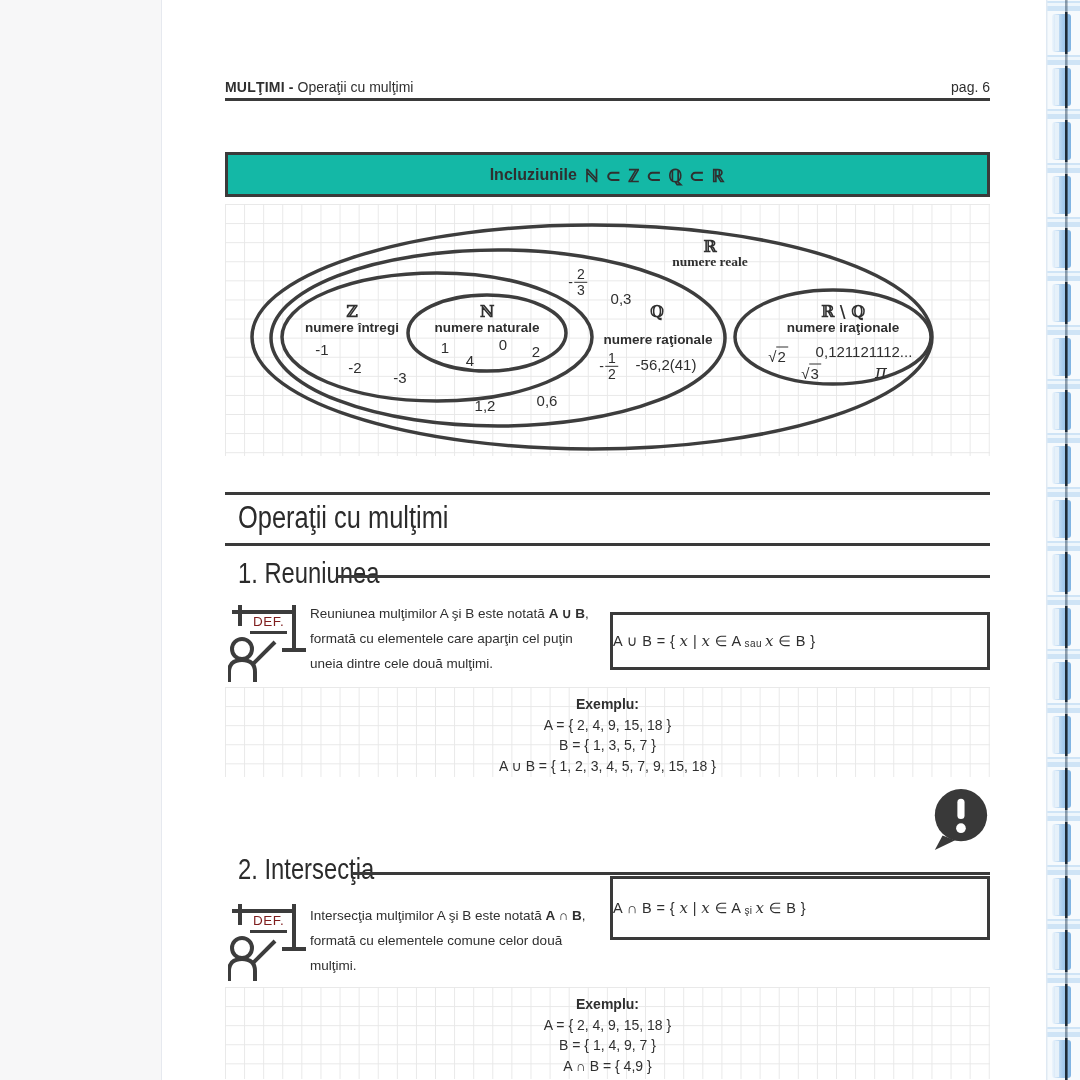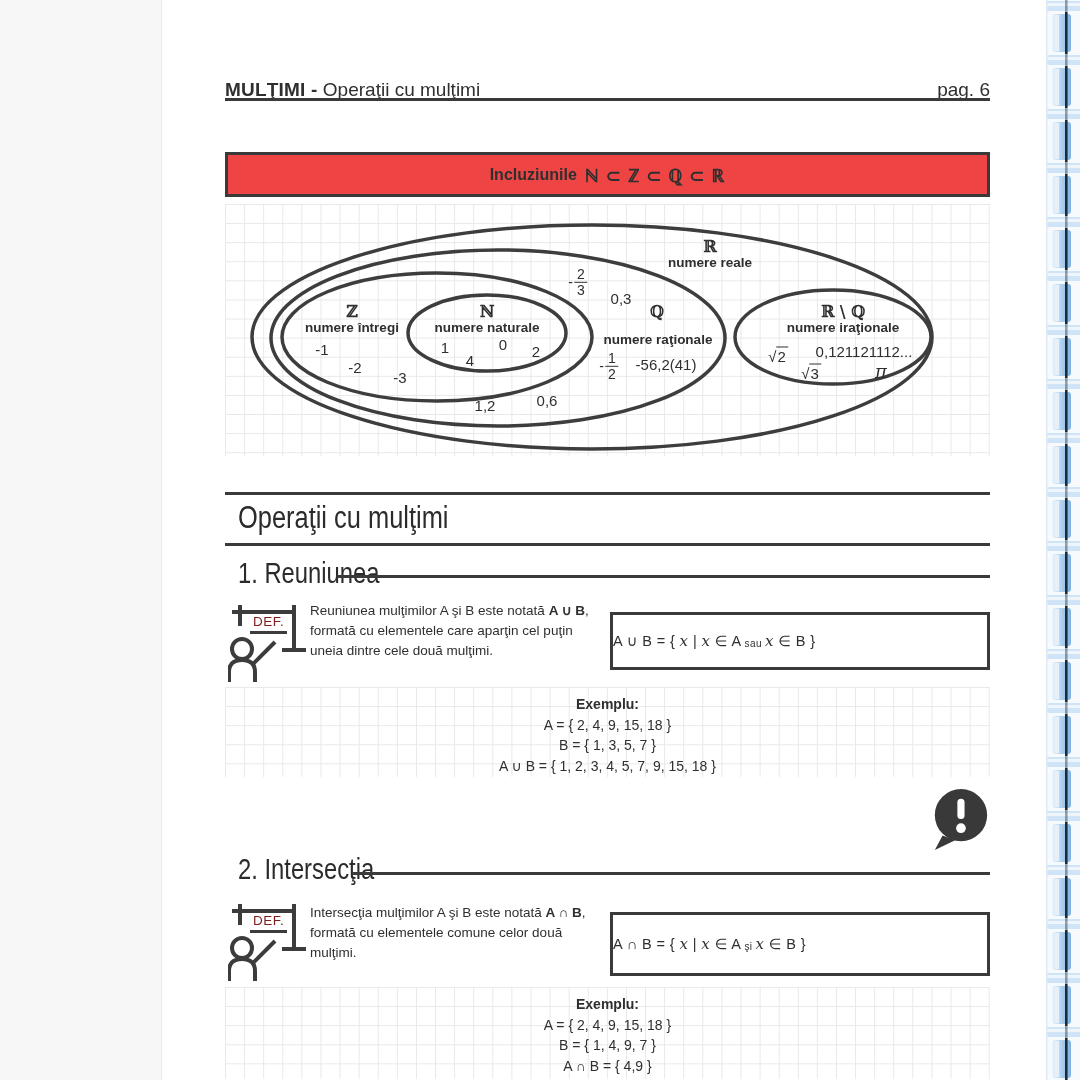--- a/index.html
+++ b/index.html
@@ -1,26 +1,26 @@
 <!DOCTYPE html>
 <html><head>
 <meta charset="utf-8">
 <style>
   html,body{margin:0;padding:0;background:#fff;}
   .canvas{position:relative;width:1080px;height:1080px;background:#ffffff;overflow:hidden;
           font-family:"Liberation Sans",sans-serif;color:#2f2f2f;}
   .abs{position:absolute;}
   .left-strip{left:0;top:0;width:161px;height:1080px;background:#f7f7f8;border-right:1px solid #e6e9ef;}
   
-  .hdr{left:225px;top:79px;width:765px;display:flex;justify-content:space-between;font-size:19px;}
+  .hdr{left:225px;top:79px;width:765px;display:flex;justify-content:space-between;font-size:14px;}
   .hdr b{font-weight:bold;letter-spacing:.2px;}
   .rule{background:#3a3a3a;}
   
   .banner{left:225px;top:152px;width:765px;height:45px;border:3px solid #3a3a3a;box-sizing:border-box;
-          display:flex;align-items:center;justify-content:center;gap:8px;background:#ef4444;}
+          display:flex;align-items:center;justify-content:center;gap:8px;background:#14b8a6;}
   .banner .lbl{font-size:16px;font-weight:bold;}
   .banner .chain{font-size:18px;font-weight:bold;font-family:Liberation Sans, sans-serif;letter-spacing:1px;}
   
   .grid{background-image:linear-gradient(to right,#e8e8e8 1px,transparent 1px),
                          linear-gradient(to bottom,#e8e8e8 1px,transparent 1px);
         background-size:19.1px 19.1px;background-color:#ffffff;}
   
   .vl{position:absolute;transform:translate(-50%,-50%);white-space:nowrap;text-align:center;}
   .vsym{font-size:16px;font-weight:bold;font-family:"DejaVu Serif",serif;}
   .vname{font-size:13.5px;font-weight:bold;}
@@ -28,21 +28,21 @@
   .frac{display:inline-flex;align-items:center;font-size:14px;}
   .frac .stk{display:inline-flex;flex-direction:column;align-items:center;line-height:1.05;margin-left:1px;}
   .frac .top{border-bottom:1.6px solid #333;padding:0 3px;}
   .frac .bot{padding:0 3px;}
   .sq .radnum{border-top:1.7px solid #333;padding:0 2px 0 1px;}
   .pi{font-family:"DejaVu Serif",serif;font-style:italic;font-size:18px;}
   
   .bighead{font-weight:300;color:#2b2b2b;transform:scaleX(.82);transform-origin:left center;white-space:nowrap;
            font-family:"Liberation Sans",sans-serif;}
   
-  .deftext{font-size:13.5px;line-height:20px;}
+  .deftext{font-size:13.5px;line-height:25px;}
   .fbox{border:3px solid #3a3a3a;box-sizing:border-box;display:flex;align-items:center;background:#fff;}
   .formula{font-size:14.5px;letter-spacing:.4px;}
   .fx{font-family:"DejaVu Serif",serif;font-style:italic;font-size:15px;}
   .conn{font-size:10px;position:relative;top:1px;margin:0 3px;}
   .ex{text-align:center;font-size:14px;line-height:20.5px;padding-top:7px;}
   .ex .ext{font-weight:bold;}
   .prop{letter-spacing:2.5px;font-size:13px;color:#333;}
   .defico{position:absolute;}
   .defico .dlabel{position:absolute;left:22px;top:12px;font-size:13.5px;letter-spacing:.5px;color:#7f1d1d;
                   border-bottom:3px solid #3c3c3c;padding:0 3px 2px;}
@@ -96,21 +96,21 @@
       <g fill="none" stroke="#3d3d3d" stroke-width="3.5">
         <ellipse cx="367" cy="133" rx="340" ry="112"></ellipse>
         <ellipse cx="273" cy="134" rx="227" ry="88"></ellipse>
         <ellipse cx="212" cy="133" rx="155" ry="64"></ellipse>
         <ellipse cx="262" cy="129" rx="79" ry="38"></ellipse>
         <ellipse cx="608" cy="133" rx="98" ry="47"></ellipse>
       </g>
     </svg>
 
     <span class="vl vsym" style="left:485px;top:42px;">ℝ</span>
-    <span class="vl vname" style="left:485px;top:58px;">numere reale</span>
+    <span class="vl vname" style="left:485px;top:58px;font-family:Liberation Serif, serif;">numere reale</span>
     <span class="vl vsym" style="left:432px;top:107px;">ℚ</span>
     <span class="vl vname" style="left:433px;top:135px;">numere raţionale</span>
     <span class="vl vsym" style="left:127px;top:107px;">ℤ</span>
     <span class="vl vname" style="left:127px;top:123px;text-align:center;">numere întregi</span>
     <span class="vl vsym" style="left:262px;top:107px;">ℕ</span>
     <span class="vl vname" style="left:262px;top:123px;">numere naturale</span>
     <span class="vl vsym" style="left:618px;top:107px;">ℝ \ ℚ</span>
     <span class="vl vname" style="left:618px;top:123px;">numere iraţionale</span>
 
     <span class="vl vnum" style="left:220px;top:143px;">1</span>
@@ -208,21 +208,21 @@
         <path d="M24,63 L47,40"></path>
       </g>
     </svg>
     <span class="dlabel">DEF.</span>
   </div>
 
   <div class="abs deftext" style="left:310px;top:903px;width:282px;">
     <span>Intersecţia mulţimilor A şi B este notată </span><b>A ∩ B</b><span>, formată cu elementele comune celor două mulţimi.</span>
   </div>
 
-  <div class="abs fbox" style="left:610px;top:912px;width:380px;height:64px;">
+  <div class="abs fbox" style="left:610px;top:876px;width:380px;height:64px;">
     <span class="formula">
       <span>A ∩ B = { </span><span class="fx">x</span><span> | </span><span class="fx">x</span><span> ∈ A</span><span class="conn">şi</span><span class="fx">x</span><span> ∈ B }</span>
     </span>
   </div>
 
   <div class="abs grid ex" style="left:225px;top:987px;width:765px;height:85px;">
     <div class="ext">Exemplu:</div>
     <div>A = { 2, 4, 9, 15, 18 }</div>
     <div>B = { 1, 4, 9, 7 }</div>
     <div>A ∩ B = { 4,9 }</div>

